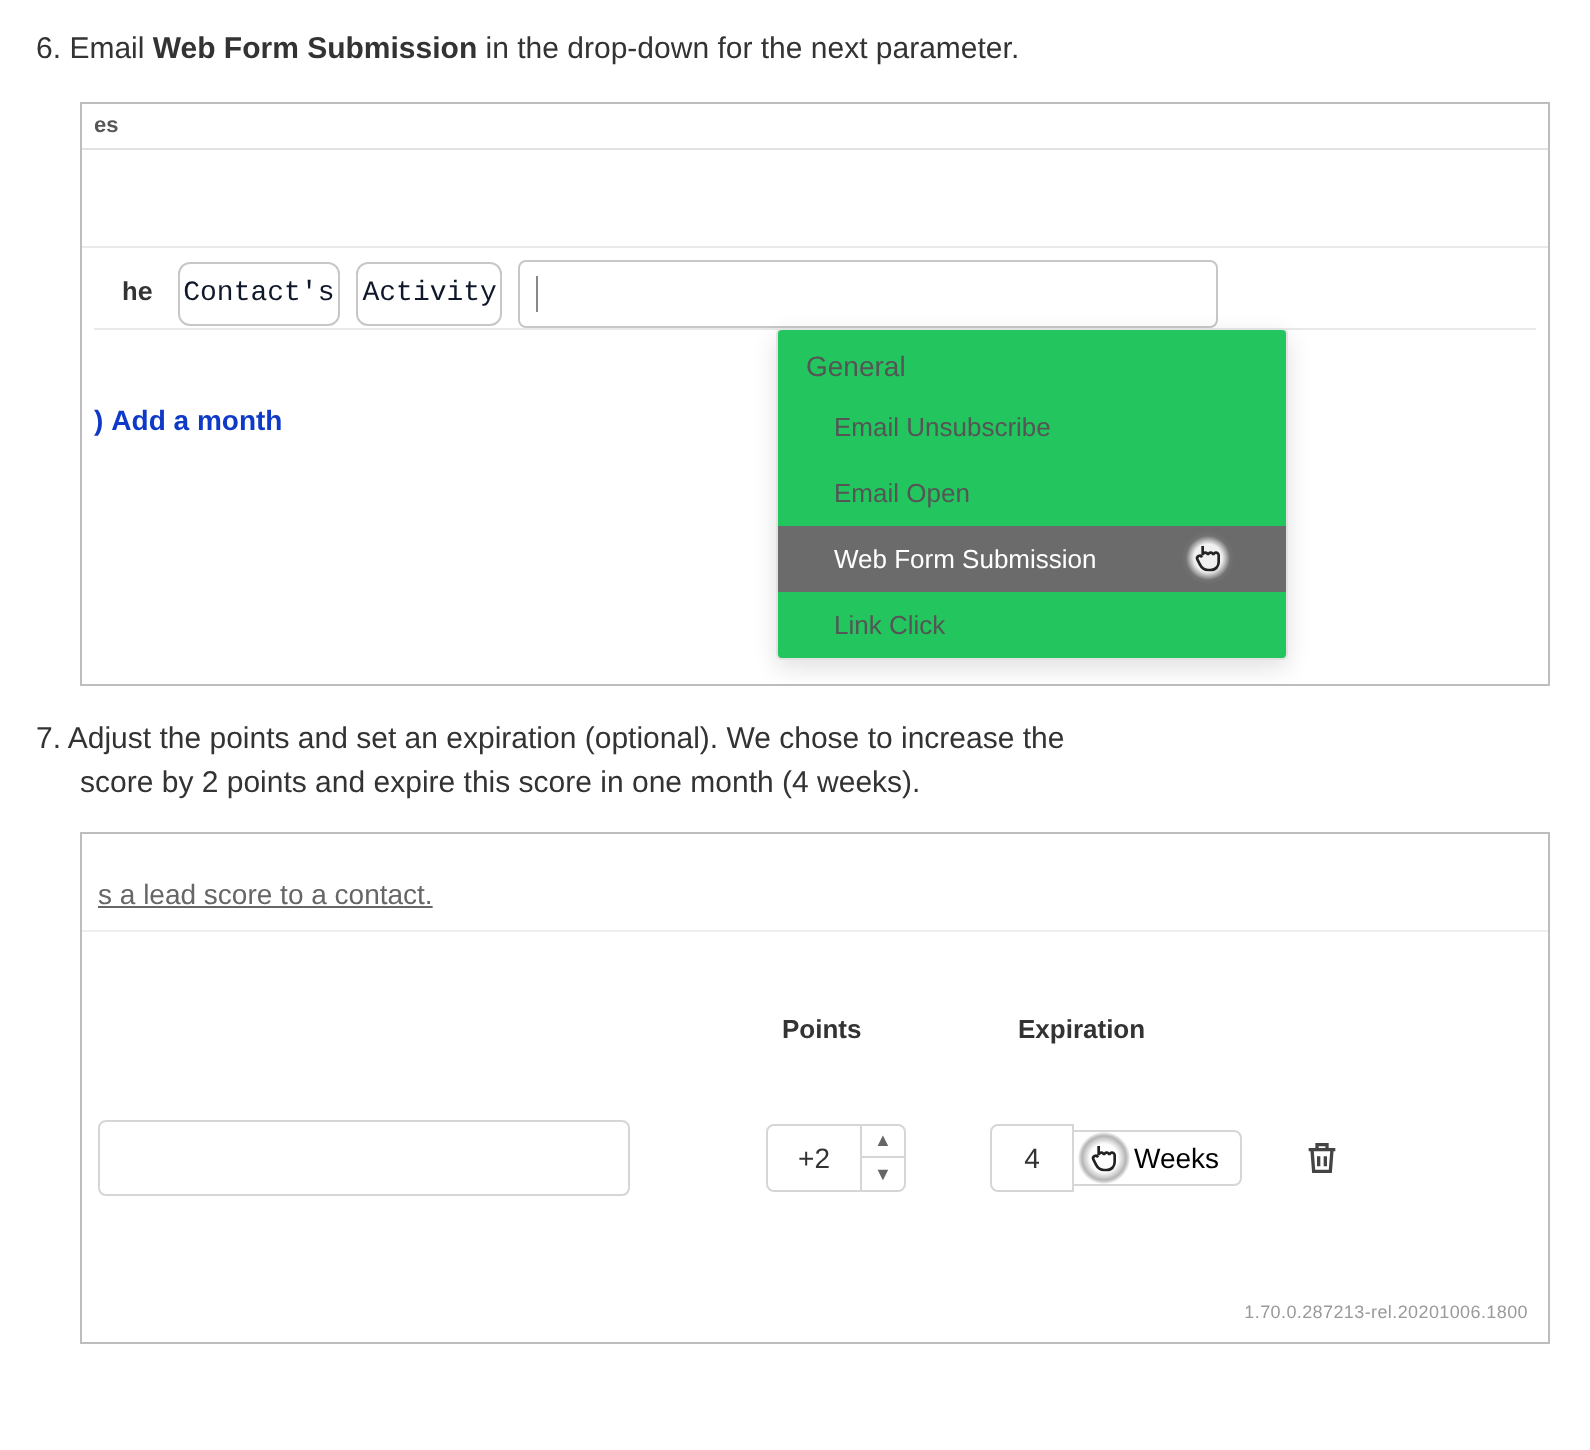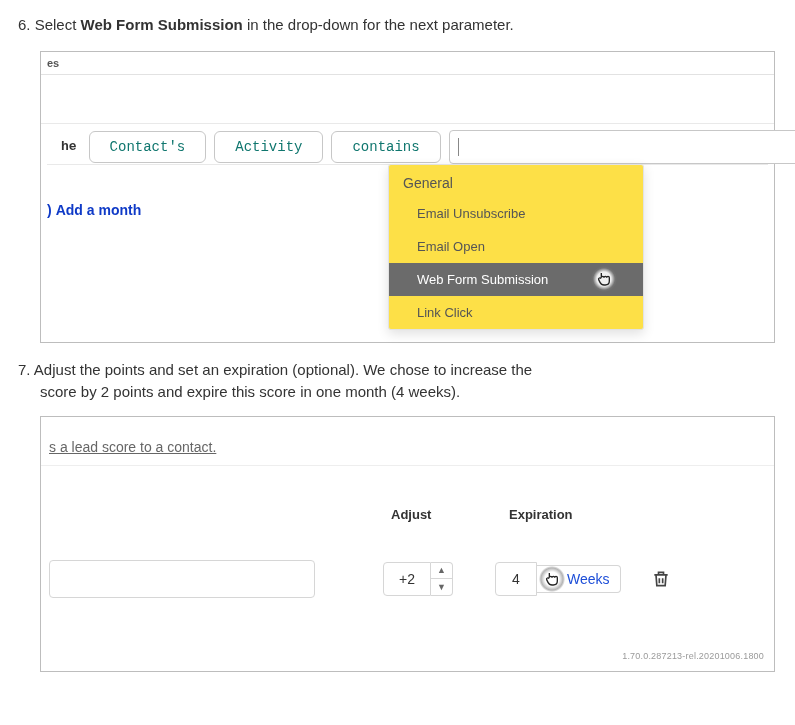--- a/index.html
+++ b/index.html
@@ -40,23 +40,23 @@
       gap: 8px;
       font-family: Liberation Mono, monospace;
     }
     .he {
       font-size: 13px; font-weight: 700; color: #333;
       padding-right: 4px;
     }
     .chip {
       border: 1px solid #c7c7c7;
       border-radius: 6px;
-      padding: 7px 20px;
-      font-size: 14px;
-      color: #0f766e;
+      padding: 7px 2px;
+      font-size: 14px;
+      color: #0f172a;
       background: #fff;
     }
     .chip-input {
       border: 1px solid #c7c7c7;
       border-radius: 4px;
       padding: 7px 10px;
       font-size: 14px;
       color: #555;
       background: #fff;
       width: 350px;
@@ -88,21 +88,21 @@
       font-weight: 700;
       font-size: 14px;
     }
     .add-rule .paren { color: #0f3ac7; }
 
     .dropdown {
       position: absolute;
       top: 112px;
       left: 347px;
       width: 256px;
-      background: #fde047;
+      background: #22c55e;
       border: 1px solid #e2e2e2;
       box-shadow: 0 4px 12px rgba(0,0,0,0.12);
       border-radius: 3px;
     }
     .dd-section {
       font-size: 14px;
       color: #555;
       padding: 10px 14px 6px 14px;
     }
     .dd-item {
@@ -214,21 +214,21 @@
     .exp-unit-wrap {
       position: relative;
       height: 28px;
       border: 1px solid #d6d6d6;
       border-left: 0;
       border-radius: 0 4px 4px 0;
       padding: 0 10px 0 30px;
       display: flex;
       align-items: center;
       font-size: 14px;
-      color: #1d4ed8;
+      color: #000000;
       background: #fff;
     }
     .cursor2 {
       position: absolute;
       left: 2px;
       top: 50%;
       transform: translate(0,-50%);
       width: 26px; height: 26px;
       border-radius: 50%;
       background: radial-gradient(circle, rgba(255,255,255,0.95) 38%, rgba(120,120,120,0.55) 60%, rgba(0,0,0,0.0) 72%);
@@ -252,32 +252,31 @@
       letter-spacing: 0.2px;
       text-align: right;
     }
   </style>
 </head>
 <body>
 
 <div class="step">
   <span class="step-text">
     <span class="step-num">6.</span>
-    <span>Select </span><span class="bold">Web Form Submission</span><span> in the drop-down for the next parameter.</span>
+    <span>Email </span><span class="bold">Web Form Submission</span><span> in the drop-down for the next parameter.</span>
   </span>
 
   <div class="panel panel-a">
     <div class="es-tag">es</div>
     <div class="top-sep"></div>
 
     <div class="chips-row">
       <span class="he">he</span>
       <div class="chip">Contact's</div>
       <div class="chip">Activity</div>
-      <div class="chip">contains</div>
       <div class="chip-input">
         <div class="cursor-bar"></div>
       </div>
     </div>
 
     <div class="lower-box"></div>
 
     <div class="add-rule">
       <span class="paren">)</span>
       <span>Add a month</span>
@@ -305,21 +304,21 @@
     <span class="step-num">7.</span>
     <span>Adjust the points and set an expiration (optional). We chose to increase the</span>
     <span class="indent">score by 2 points and expire this score in one month (4 weeks).</span>
   </span>
 
   <div class="panel panel-b">
     <div class="leadtext">s a lead score to a contact.</div>
     <div class="pb-sep"></div>
 
     <div class="col-headers">
-      <div class="col-h col-points">Adjust</div>
+      <div class="col-h col-points">Points</div>
       <div class="col-h col-exp">Expiration</div>
     </div>
 
     <div class="row-inputs">
       <div class="empty-input"></div>
 
       <div class="points-group">
         <div class="points-box">+2</div>
         <div class="stepper">
           <div>▲</div>

